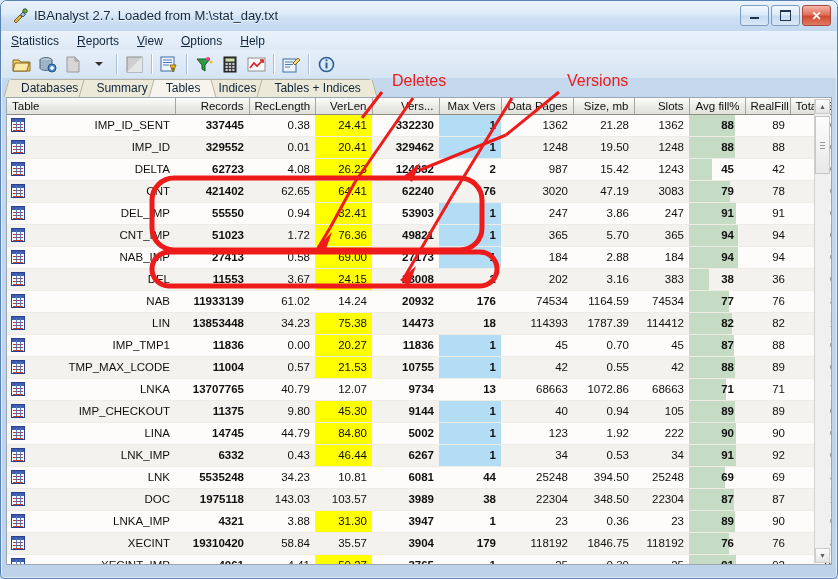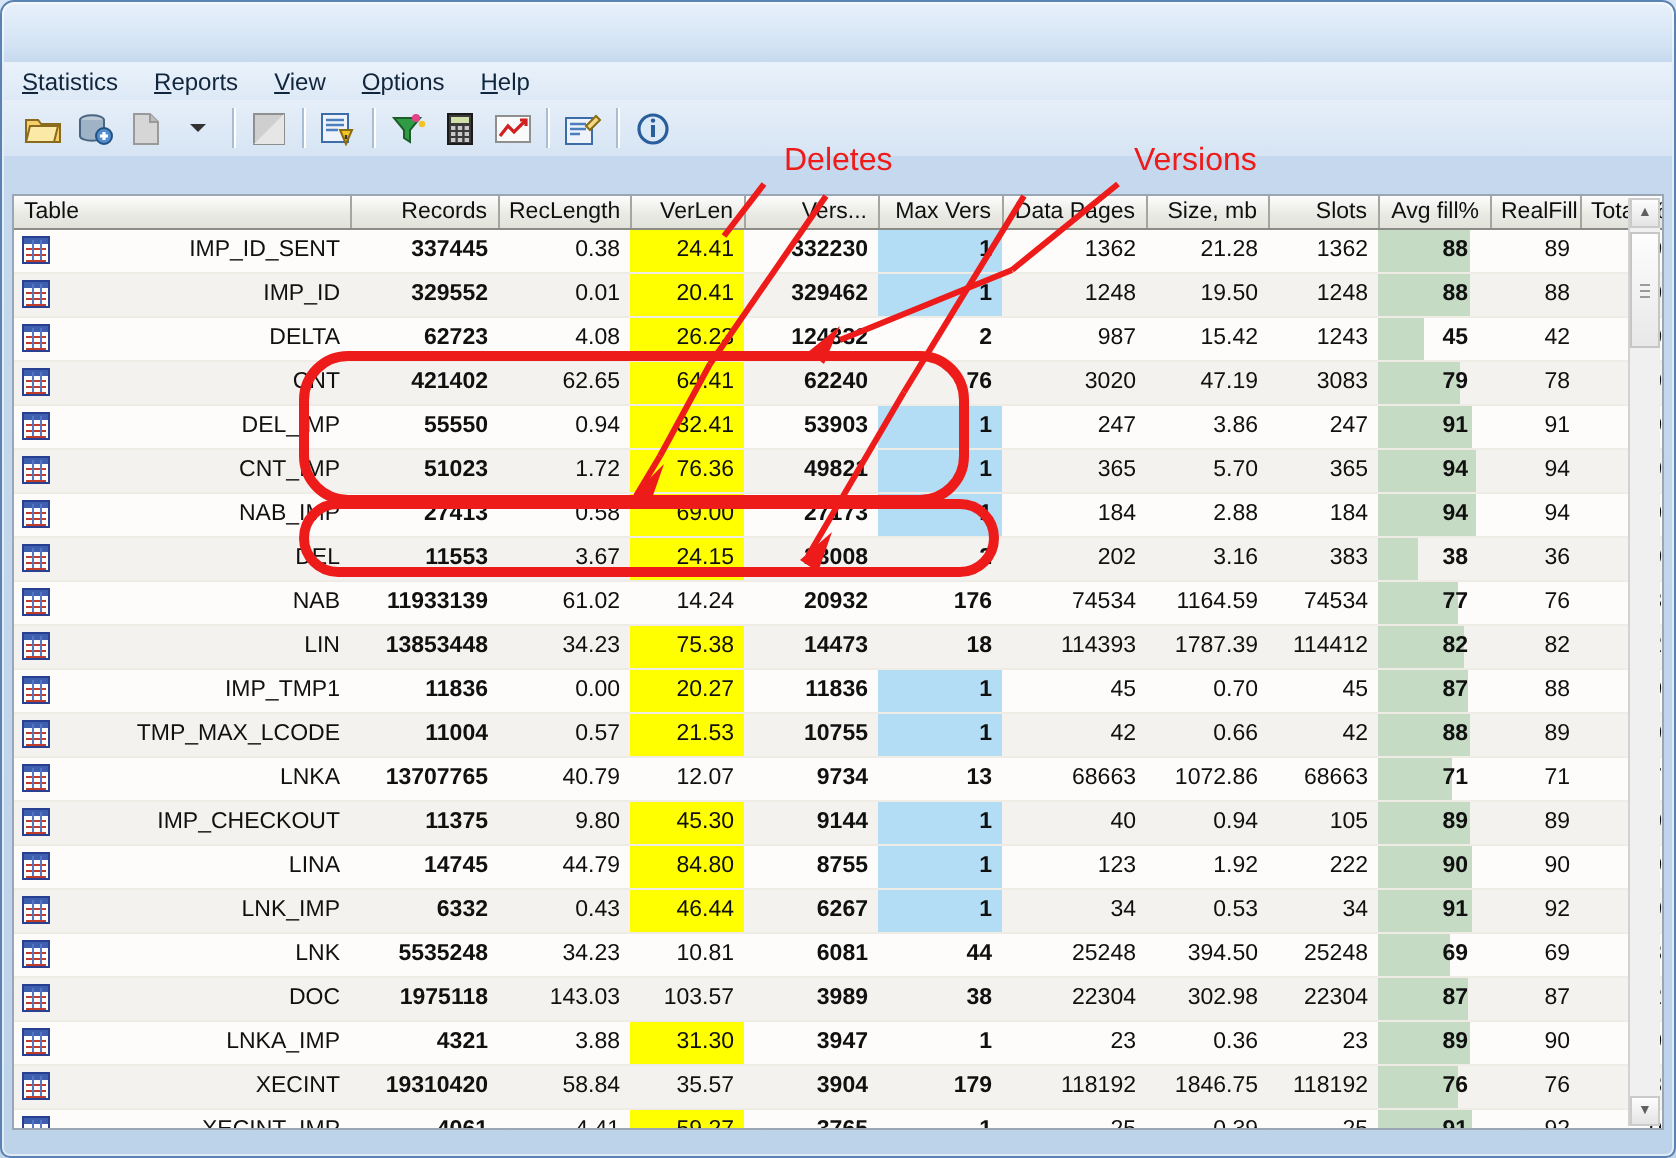--- a/index.html
+++ b/index.html
@@ -193,20 +193,43 @@
     position:absolute;color:#ee1b1b;font-size:16px;white-space:nowrap;
     font-family:"Liberation Sans", sans-serif;
   }
 </style>
 </head>
 <body>
 
 <div id="app">
   <div class="winframe"></div>
 
+  <div class="titlebar">
+    <svg class="title-icon" viewBox="0 0 18 18">
+      <path d="M3 14 L9 8 L11 10 L5 16 Z" fill="#d8b44a" stroke="#7a5f18" stroke-width="1"></path>
+      <path d="M9.5 7.5 L12 5 L14.5 7.5 L12 10 Z" fill="#9bbcd8" stroke="#3c6084" stroke-width="1"></path>
+      <circle cx="14" cy="4" r="2.2" fill="#6fa83f" stroke="#2f5a16" stroke-width="1"></circle>
+    </svg>
+    <div class="title-text">IBAnalyst 2.7. Loaded from M:\stat_day.txt</div>
+    <div class="winbtns">
+      <div class="wbtn">
+        <div class="g">
+            <div class="min-glyph"></div>
+          </div>
+      </div>
+      <div class="wbtn">
+        <div class="g">
+            <div class="max-glyph"></div>
+          </div>
+      </div>
+      <div class="wbtn close">
+        <div class="g">✕</div>
+      </div>
+    </div>
+  </div>
 
   <div class="menubar">
     <div class="menuitem"><u>S</u><span>tatistics</span></div>
     <div class="menuitem"><u>R</u><span>eports</span></div>
     <div class="menuitem"><u>V</u><span>iew</span></div>
     <div class="menuitem"><u>O</u><span>ptions</span></div>
     <div class="menuitem"><u>H</u><span>elp</span></div>
   </div>
 
   <div class="toolbar">
@@ -294,20 +317,29 @@
     <div class="tsep"></div>
     <div class="tbtn">
       <svg width="17" height="17" viewBox="0 0 17 17">
           <circle cx="8.5" cy="8.5" r="7" fill="#dbe9f7" stroke="#2a5d9c" stroke-width="1.6"></circle>
           <path d="M8.5 6.5v6" stroke="#2a5d9c" stroke-width="2"></path>
           <circle cx="8.5" cy="4.3" r="1.1" fill="#2a5d9c"></circle>
         </svg>
     </div>
   </div>
 
+  <div class="tabstrip">
+    <div class="tabs">
+      <div class="tab"><span>Databases</span></div>
+      <div class="tab"><span>Summary</span></div>
+      <div class="tab active"><span>Tables</span></div>
+      <div class="tab"><span>Indices</span></div>
+      <div class="tab"><span>Tables + Indices</span></div>
+    </div>
+  </div>
 
   <div class="gridwrap">
     <table class="grid">
       <thead>
         <tr id="hdr-row">
             <th class="lf" style="width: 168px;">Table</th>
             <th style="width: 74px;">Records</th>
             <th style="width: 66px;">RecLength</th>
             <th style="width: 57px;">VerLen</th>
             <th style="width: 67px;">Vers...</th>
@@ -593,21 +625,21 @@
                 <i style="top:11px"></i>
                 <b style="left:4px"></b>
                 <b style="left:8px"></b>
               </span><span>TMP_MAX_LCODE</span></td>
             <td class="b" style="width: 74px;">11004</td>
             <td class="" style="width: 66px;">0.57</td>
             <td class="yellow" style="width: 57px;">21.53</td>
             <td class="b" style="width: 67px;">10755</td>
             <td class="blue" style="width: 62px;">1</td>
             <td class="" style="width: 72px;">42</td>
-            <td class="" style="width: 61px;">0.66</td>
+            <td class="" style="width: 61px;">0.55</td>
             <td class="" style="width: 55px;">42</td>
             <td class="fillcell" style="width: 56px;">
               <span class="bar" style="width: 46px;"></span>
               <span class="num">88</span>
             </td>
             <td class="" style="width: 45px;">89</td>
             <td class="" style="width: 46px;">0</td>
           </tr>
           <tr class="row odd">
             <td class="name" style="width: 168px;"><span class="ticon">
@@ -662,21 +694,21 @@
                 <span class="hdr"></span>
                 <i style="top:5px"></i>
                 <i style="top:8px"></i>
                 <i style="top:11px"></i>
                 <b style="left:4px"></b>
                 <b style="left:8px"></b>
               </span><span>LINA</span></td>
             <td class="b" style="width: 74px;">14745</td>
             <td class="" style="width: 66px;">44.79</td>
             <td class="yellow" style="width: 57px;">84.80</td>
-            <td class="b" style="width: 67px;">8755</td>
+            <td class="b" style="width: 67px;">5002</td>
             <td class="blue" style="width: 62px;">1</td>
             <td class="" style="width: 72px;">123</td>
             <td class="" style="width: 61px;">1.92</td>
             <td class="" style="width: 55px;">222</td>
             <td class="fillcell" style="width: 56px;">
               <span class="bar" style="width: 47px;"></span>
               <span class="num">90</span>
             </td>
             <td class="" style="width: 45px;">90</td>
             <td class="" style="width: 46px;">0</td>
@@ -737,21 +769,21 @@
                 <i style="top:11px"></i>
                 <b style="left:4px"></b>
                 <b style="left:8px"></b>
               </span><span>DOC</span></td>
             <td class="b" style="width: 74px;">1975118</td>
             <td class="" style="width: 66px;">143.03</td>
             <td class="" style="width: 57px;">103.57</td>
             <td class="b" style="width: 67px;">3989</td>
             <td class="b" style="width: 62px;">38</td>
             <td class="" style="width: 72px;">22304</td>
-            <td class="" style="width: 61px;">302.98</td>
+            <td class="" style="width: 61px;">348.50</td>
             <td class="" style="width: 55px;">22304</td>
             <td class="fillcell" style="width: 56px;">
               <span class="bar" style="width: 45px;"></span>
               <span class="num">87</span>
             </td>
             <td class="" style="width: 45px;">87</td>
             <td class="" style="width: 46px;">2</td>
           </tr>
           <tr class="row odd">
             <td class="name" style="width: 168px;"><span class="ticon">

